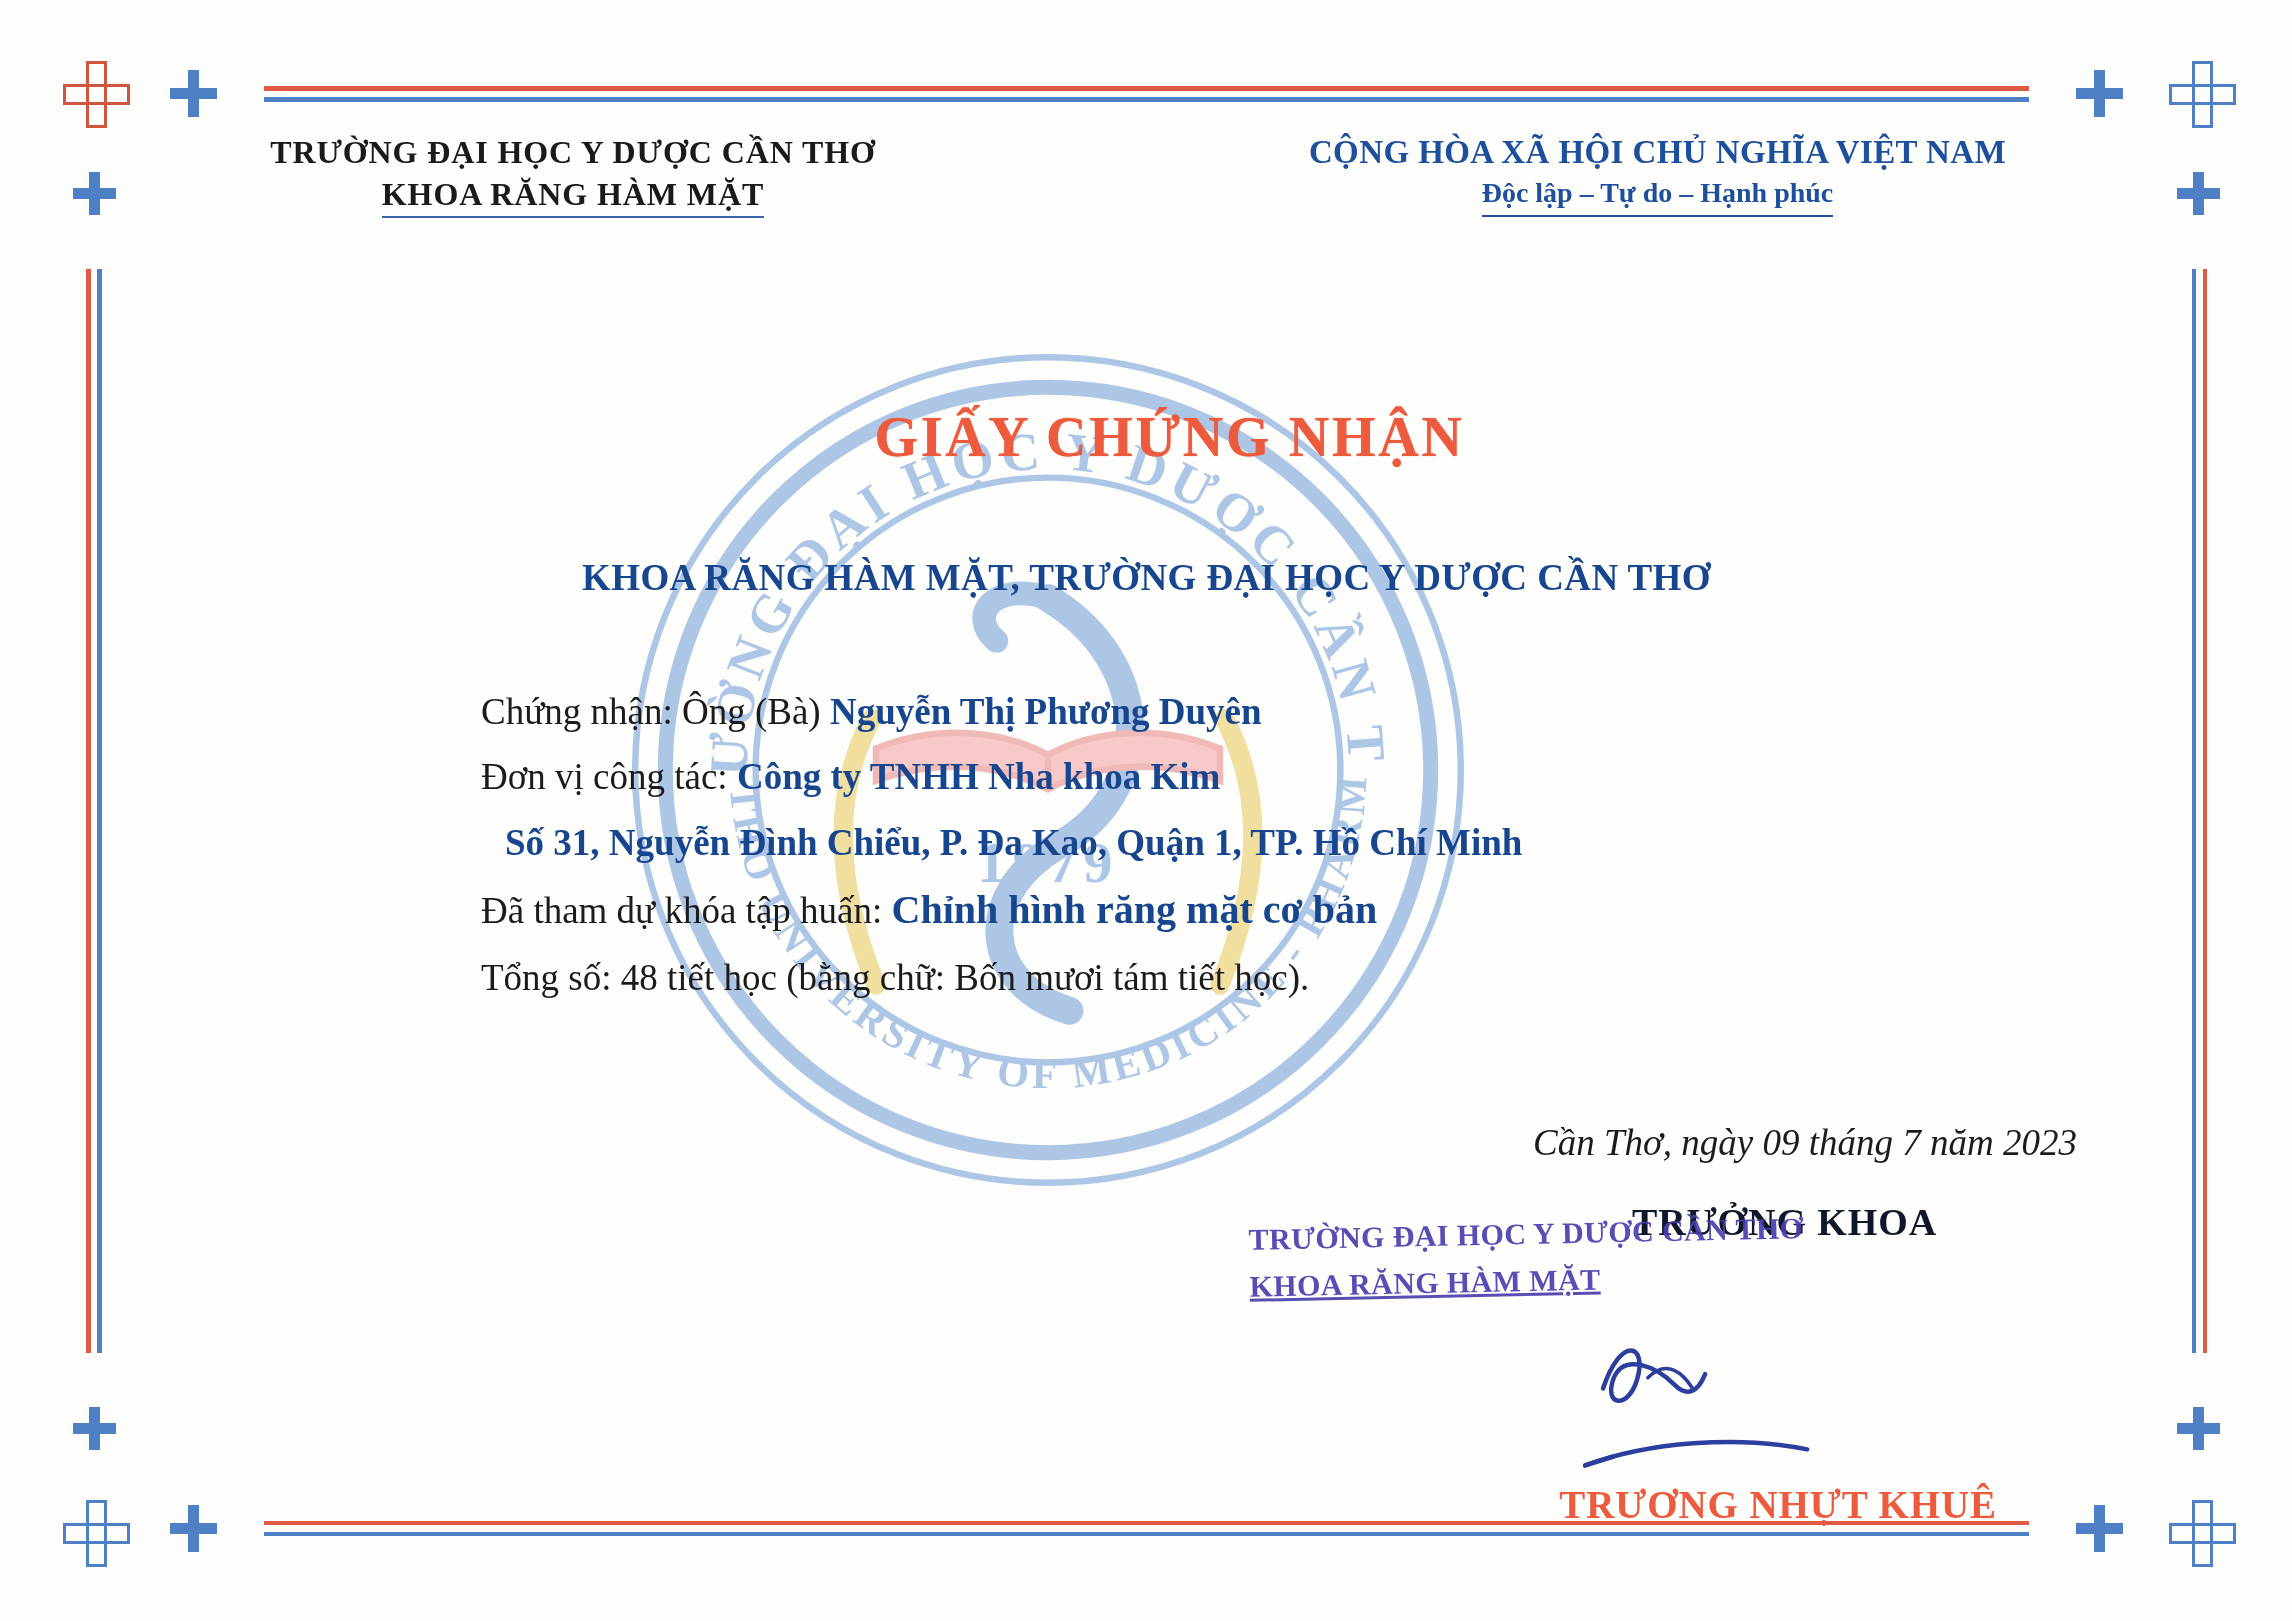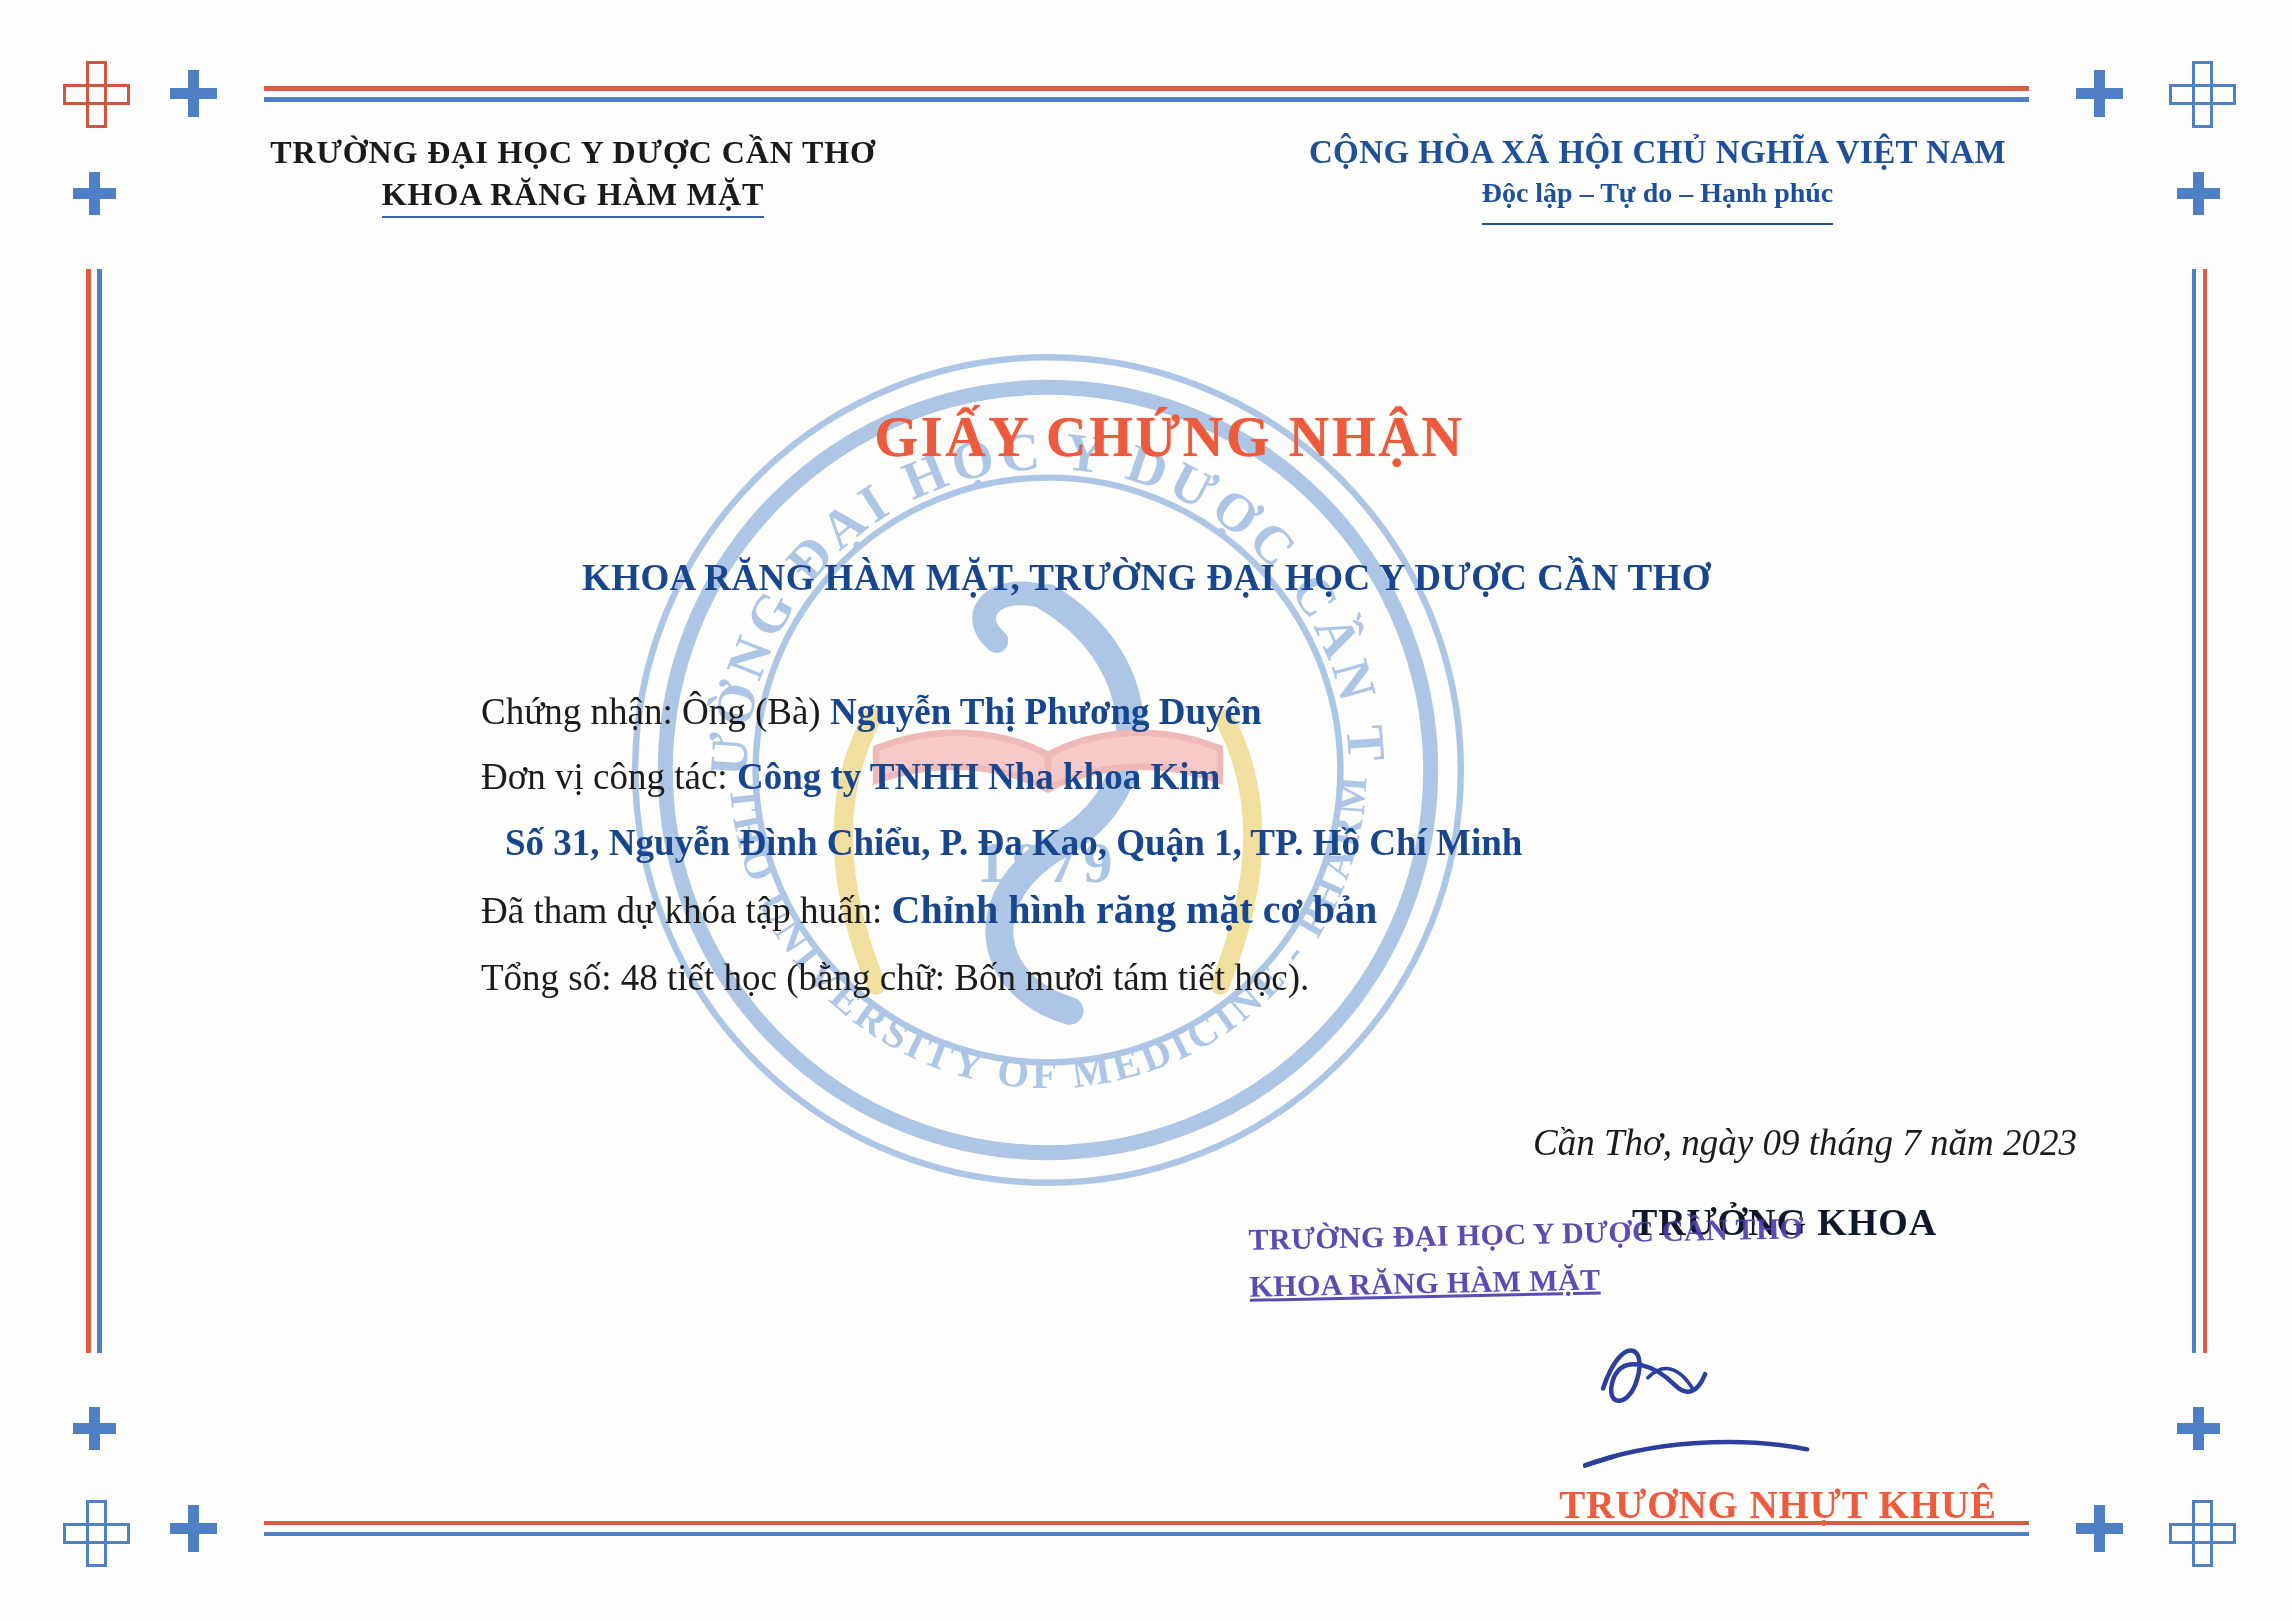--- a/index.html
+++ b/index.html
@@ -90,21 +90,21 @@
     letter-spacing: 0.4px;
     white-space: nowrap;
   }
   .nation-line2 {
     font-size: 28px;
     font-weight: bold;
     color: #1d4f9c;
     margin-top: 6.3px;
     display: inline-block;
     border-bottom: 2.7px solid #1d4f9c;
-    padding-bottom: 14px;
+    padding-bottom: 6px;
     white-space: nowrap;
   }
 
   
   .seal {
     position: absolute;
     left: 618px;
     top: 340px;
     width: 860px;
     height: 860px;

